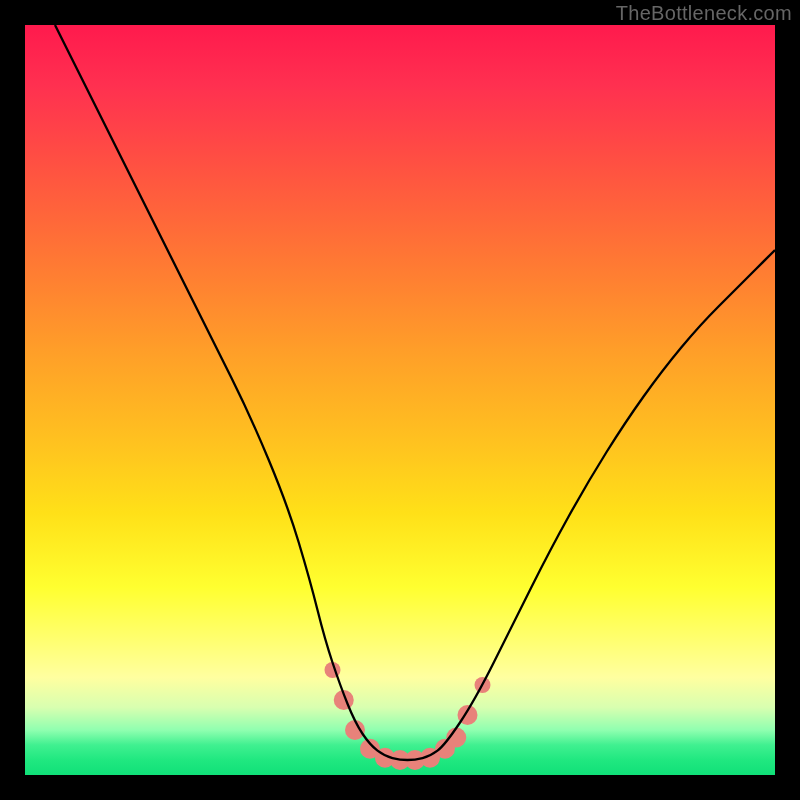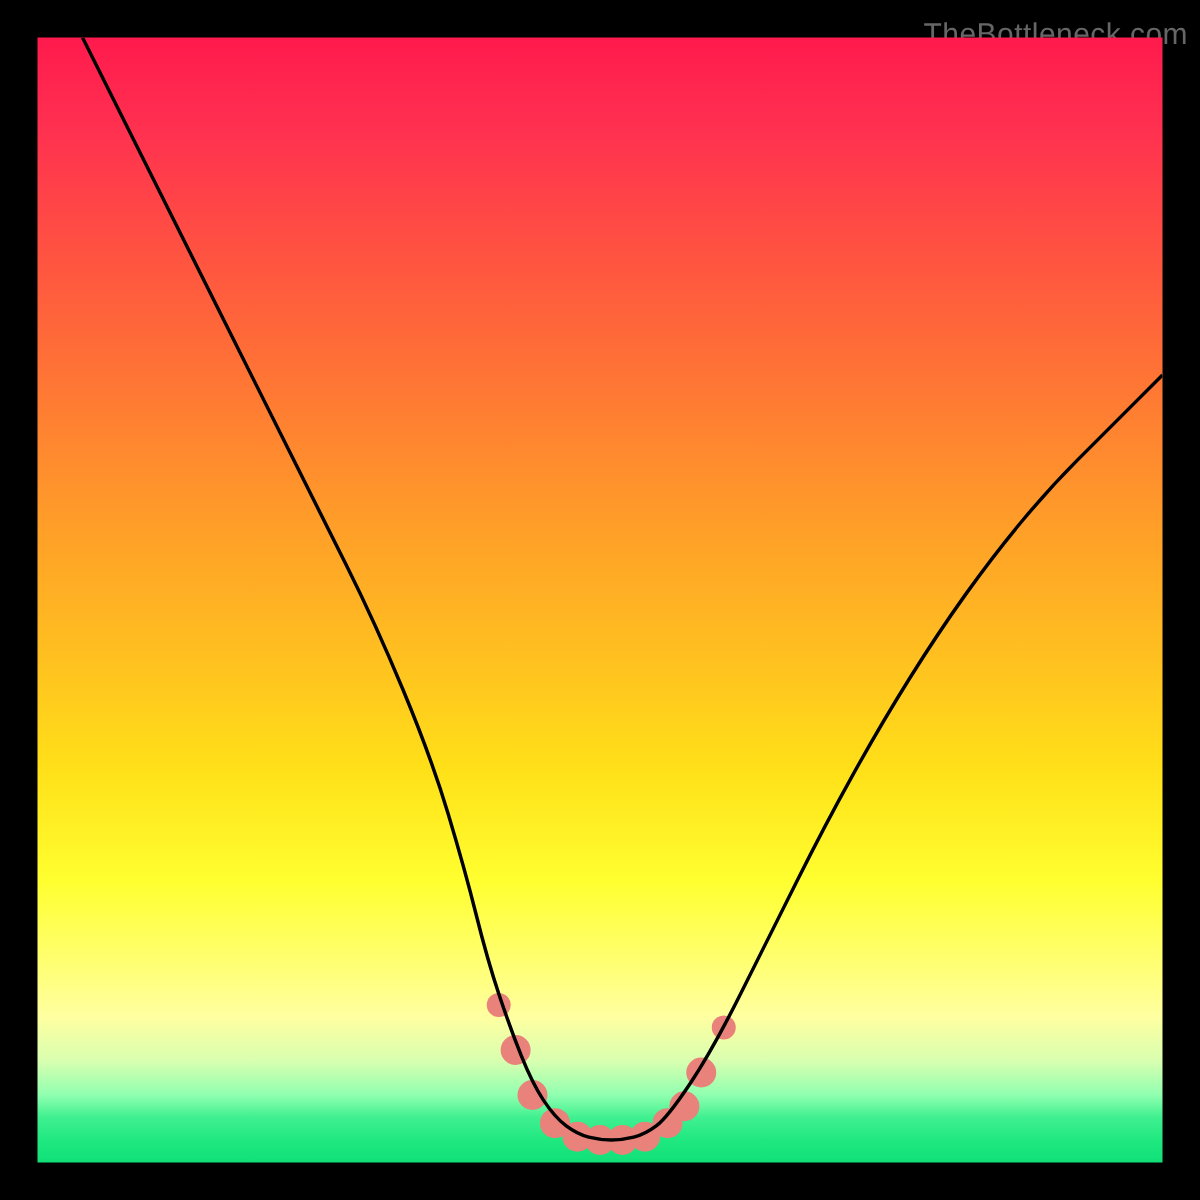--- a/index.html
+++ b/index.html
@@ -38,21 +38,21 @@
       #ffffa0 87%,
       #d8ffb0 91%,
       #90ffb0 94%,
       #40f090 96%,
       #20e880 98%,
       #10e078 100%
     );
   }
   .watermark {
     position: absolute;
-    top: 12px;
+    top: 2px;
     right: 8px;
     color: #666;
     font-size: 20px;
     font-weight: 500;
     letter-spacing: 0.3px;
   }
   svg.curve {
     position: absolute;
     top: 0;
     left: 0;

